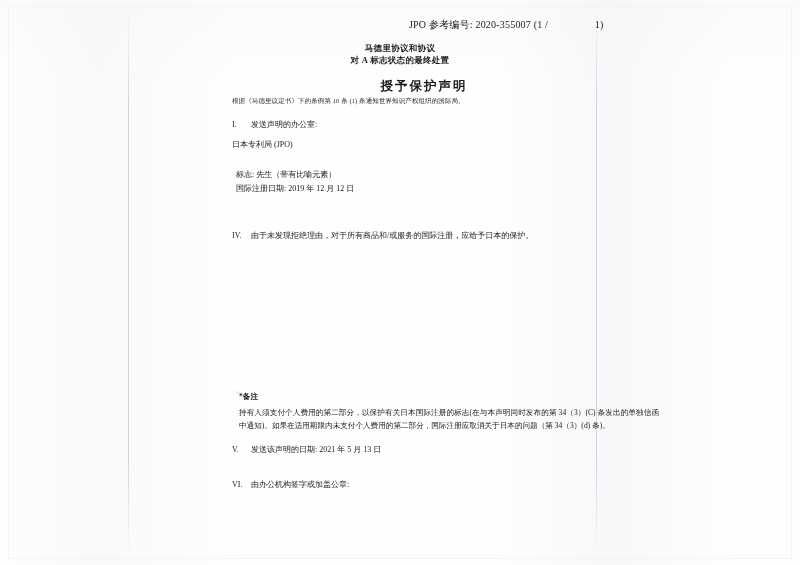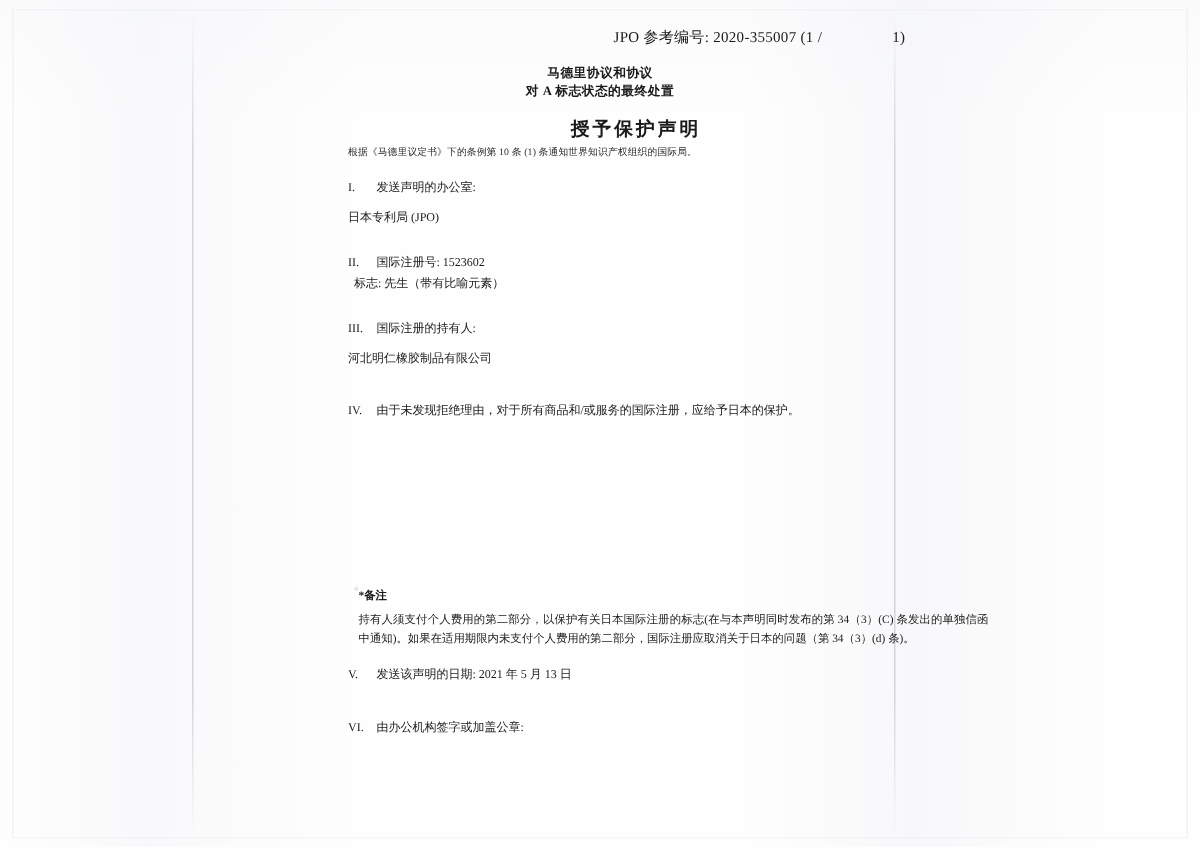--- a/index.html
+++ b/index.html
@@ -165,37 +165,26 @@
         <span class="roman">I.</span>
         <span class="sec-title">发送声明的办公室:</span>
       </div>
       <div class="gap-s"></div>
       <div class="indent-1">日本专利局 (JPO)</div>
     </div>
 
     <div class="gap-m"></div>
 
     <div class="sec">
-      <div class="sec-head">
-        <span class="roman">II.</span>
-        <span class="sec-title">国际注册号: 1523602</span>
-      </div>
       <div class="indent-2">标志:                    先生（带有比喻元素）</div>
+      <div class="indent-2">国际注册日期: 2019 年 12 月 12 日</div>
     </div>
 
     <div class="gap-m"></div>
 
-    <div class="sec">
-      <div class="sec-head">
-        <span class="roman">III.</span>
-        <span class="sec-title">国际注册的持有人:</span>
-      </div>
-      <div class="gap-s"></div>
-      <div class="indent-1">河北明仁橡胶制品有限公司</div>
-    </div>
 
     <div class="gap-l"></div>
 
     <div class="sec">
       <div class="sec-head">
         <span class="roman">IV.</span>
         <span class="sec-title para">由于未发现拒绝理由，对于所有商品和/或服务的国际注册，应给予日本的保护。</span>
       </div>
     </div>
 

